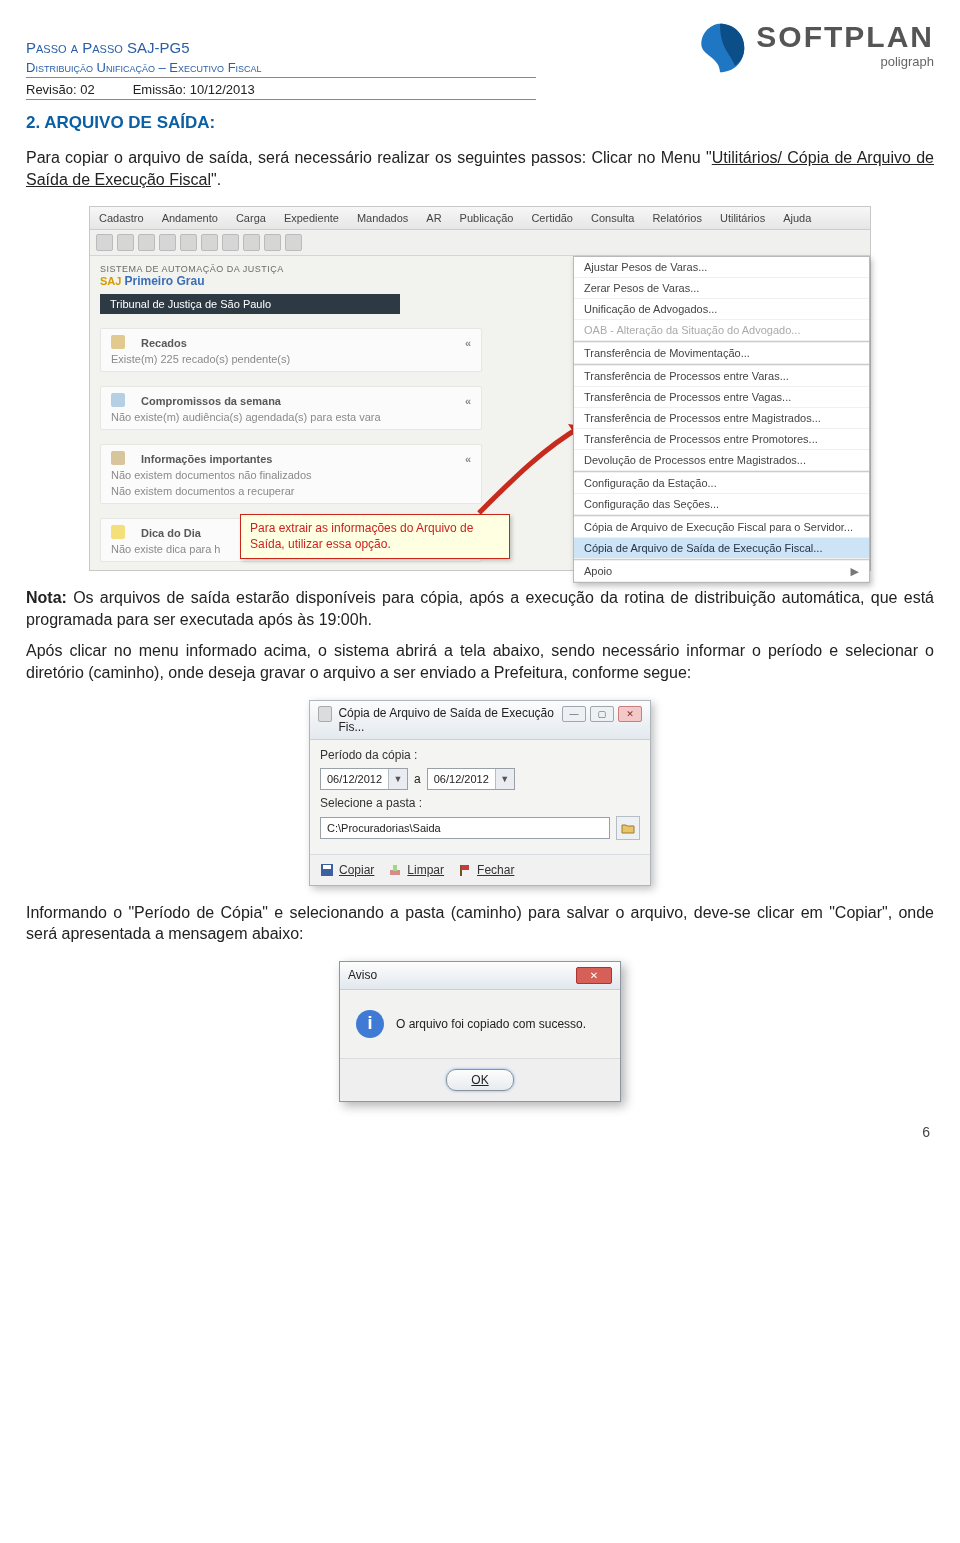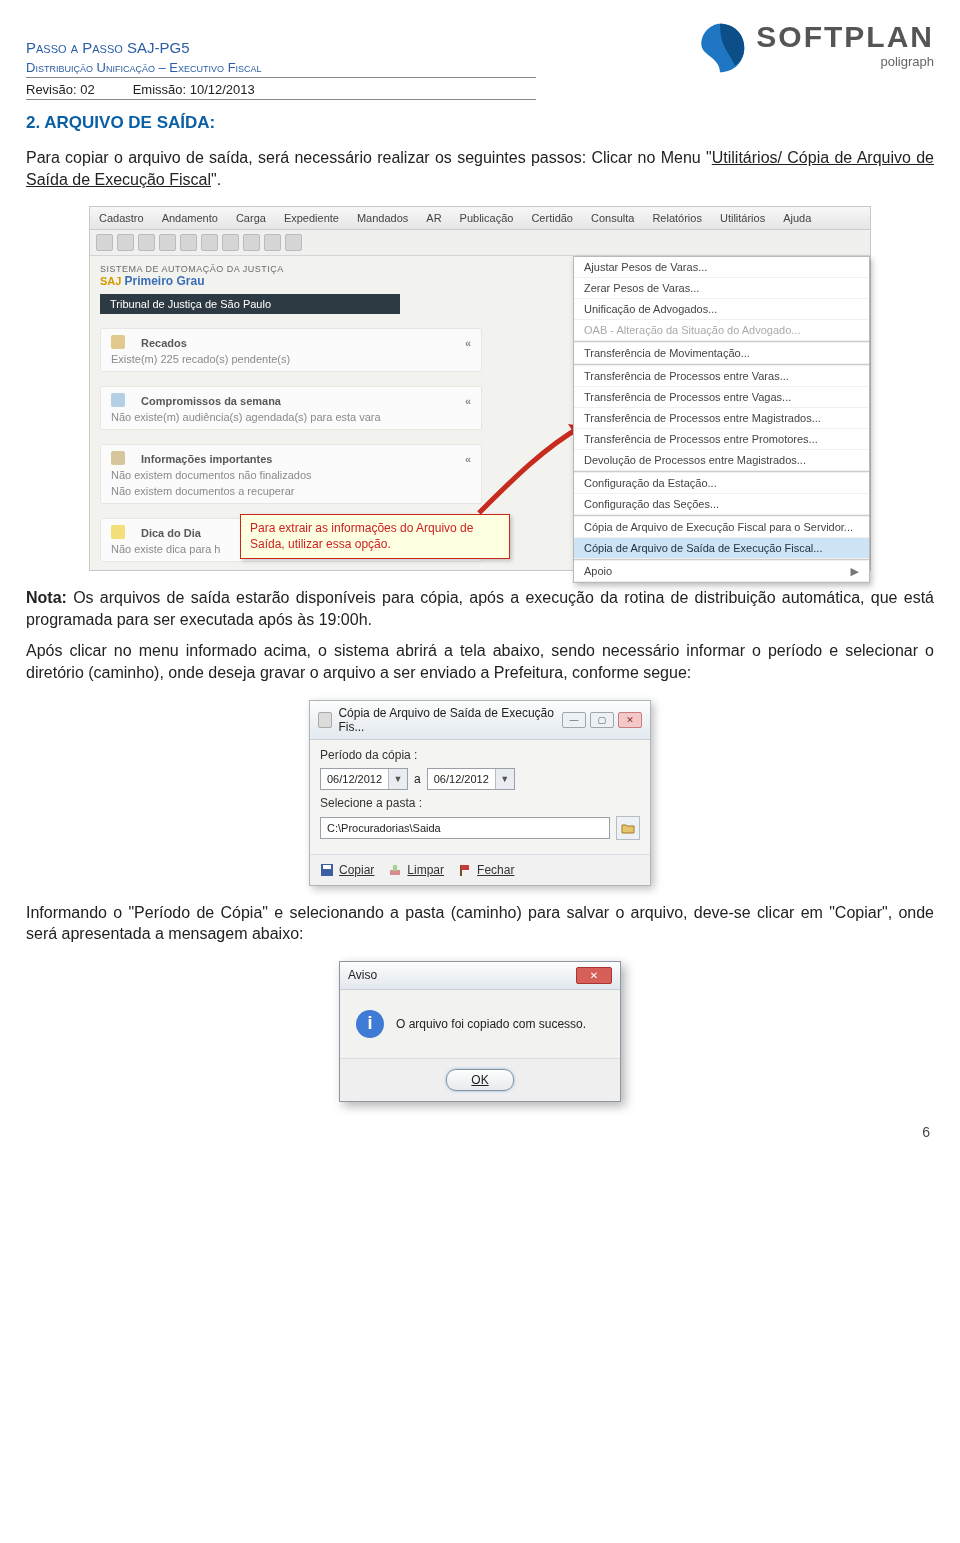--- a/index.html
+++ b/index.html
@@ -37,21 +37,21 @@
   .tooltip{position:absolute;left:150px;top:258px;background:#ffffe1;border:1.5px solid #c92619;padding:6px 9px;font-size:12px;color:#c22;width:250px;line-height:1.3;box-shadow:2px 2px 4px rgba(0,0,0,.2)}
   .arrow{position:absolute;left:384px;top:162px;width:120px;height:100px}
   .ddmenu{position:absolute;right:0;top:0;width:295px;background:#fff;border:1px solid #b9b9b9;box-shadow:2px 3px 6px rgba(0,0,0,.25);font-size:11px}
   .ddmenu .mi{padding:4px 10px;border-bottom:1px solid #f0f0f0;color:#444}
   .ddmenu .mi.dis{color:#aaa}
   .ddmenu .mi.sep{border-top:1px solid #ccc;height:0;padding:0}
   .ddmenu .mi.hl{background:#cde3f6;color:#234}
   .ddmenu .mi .tri{float:right;color:#777}
   
   .dlg{width:340px;margin:16px auto;background:#f4f4f2;border:1px solid #aeb6bd;box-shadow:3px 3px 8px rgba(0,0,0,.25);font-size:12px}
-  .dlg .titlebar{background:linear-gradient(#fcfcfc,#e3e9ef);padding:5px 8px;display:flex;align-items:center;gap:6px;border-bottom:1px solid #c8cfd6}
+  .dlg .titlebar{background:linear-gradient(#fcfcfc,#e3e9ef);padding:5px 8px;display:flex;align-items:flex-start;gap:6px;border-bottom:1px solid #c8cfd6}
   .dlg .wicon{width:14px;height:14px;background:#dcdcdc;border:1px solid #aaa;border-radius:2px}
   .dlg .wbtns{margin-left:auto;display:flex;gap:4px}
   .dlg .wbtn{width:22px;height:14px;border:1px solid #a0a6ad;background:#eef1f4;border-radius:2px;display:flex;align-items:center;justify-content:center;font-size:9px;color:#555}
   .dlg .wbtn.close{background:#f3c8c8;border-color:#ca7d7d;color:#8a2a2a}
   .dlg .content{padding:8px 10px}
   .dlg label{color:#333}
   .dlg .row{display:flex;align-items:center;gap:6px;margin:6px 0}
   .dateinp{display:flex;align-items:center;border:1px solid #9aa0a7;background:#fff;height:20px}
   .dateinp span{padding:0 6px;font-size:11px}
   .dateinp .db{width:18px;height:20px;background:#e9edf1;border-left:1px solid #b7bdc4;display:flex;align-items:center;justify-content:center;font-size:9px;color:#555}

